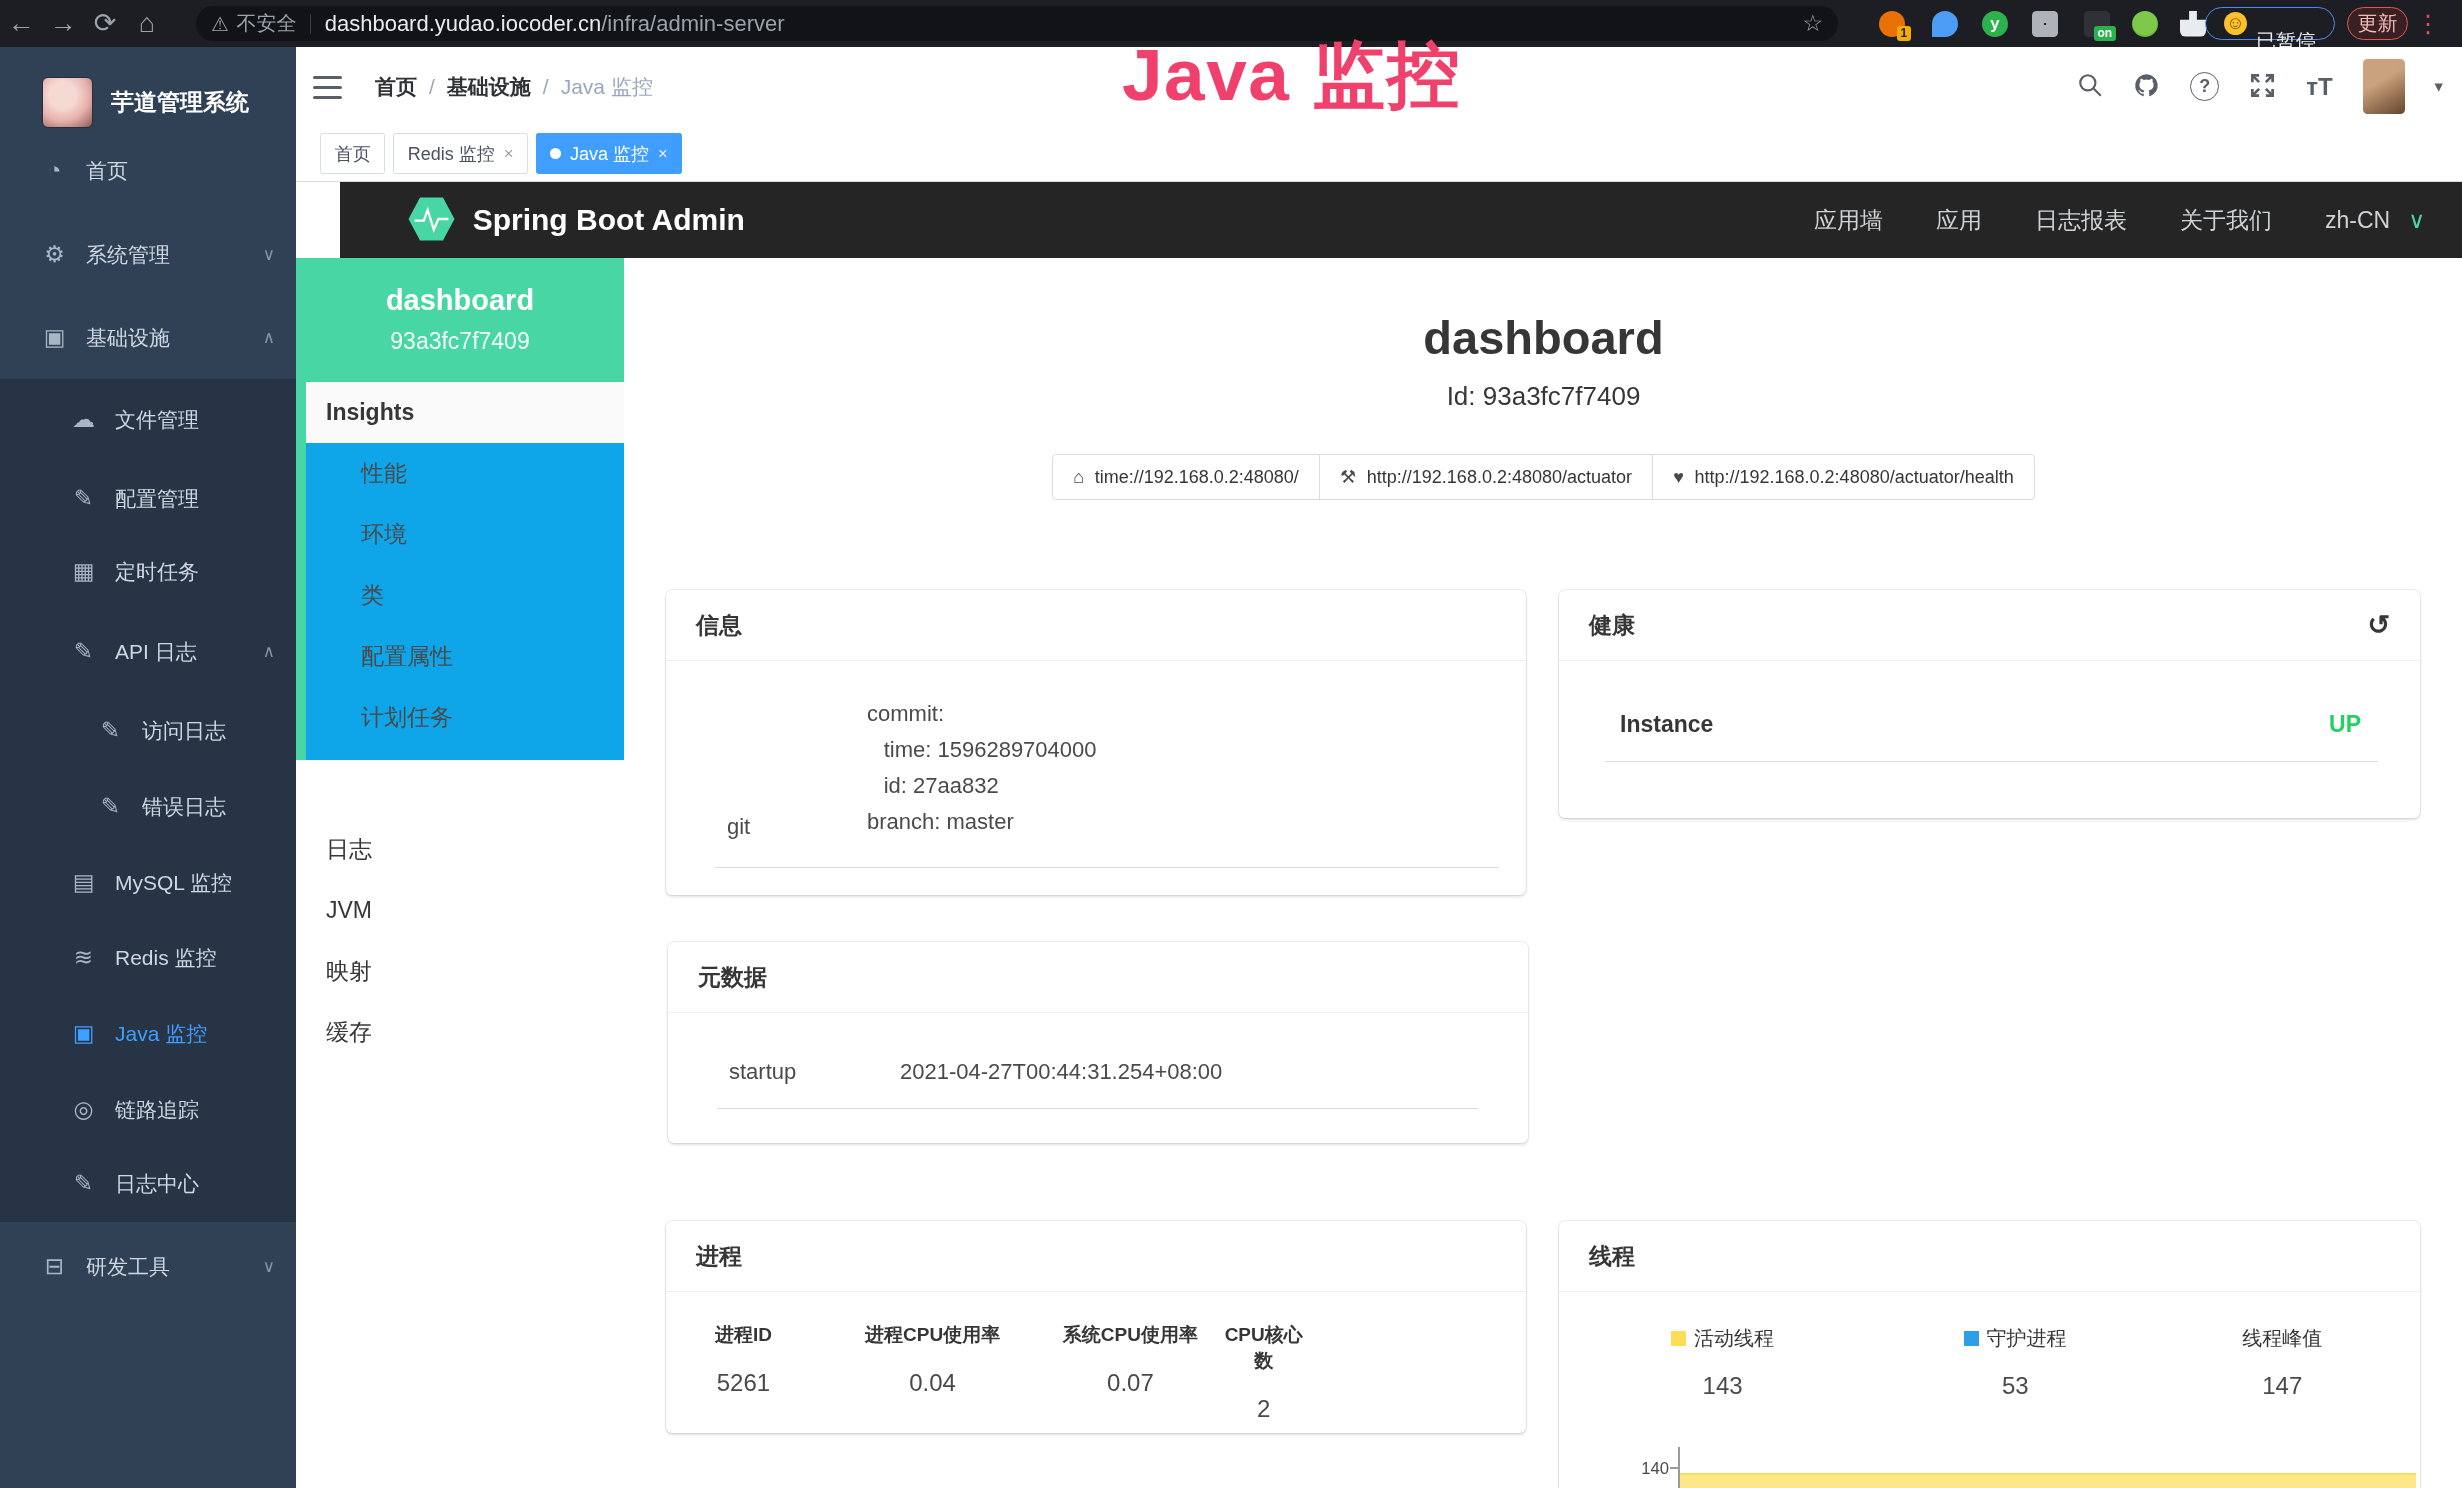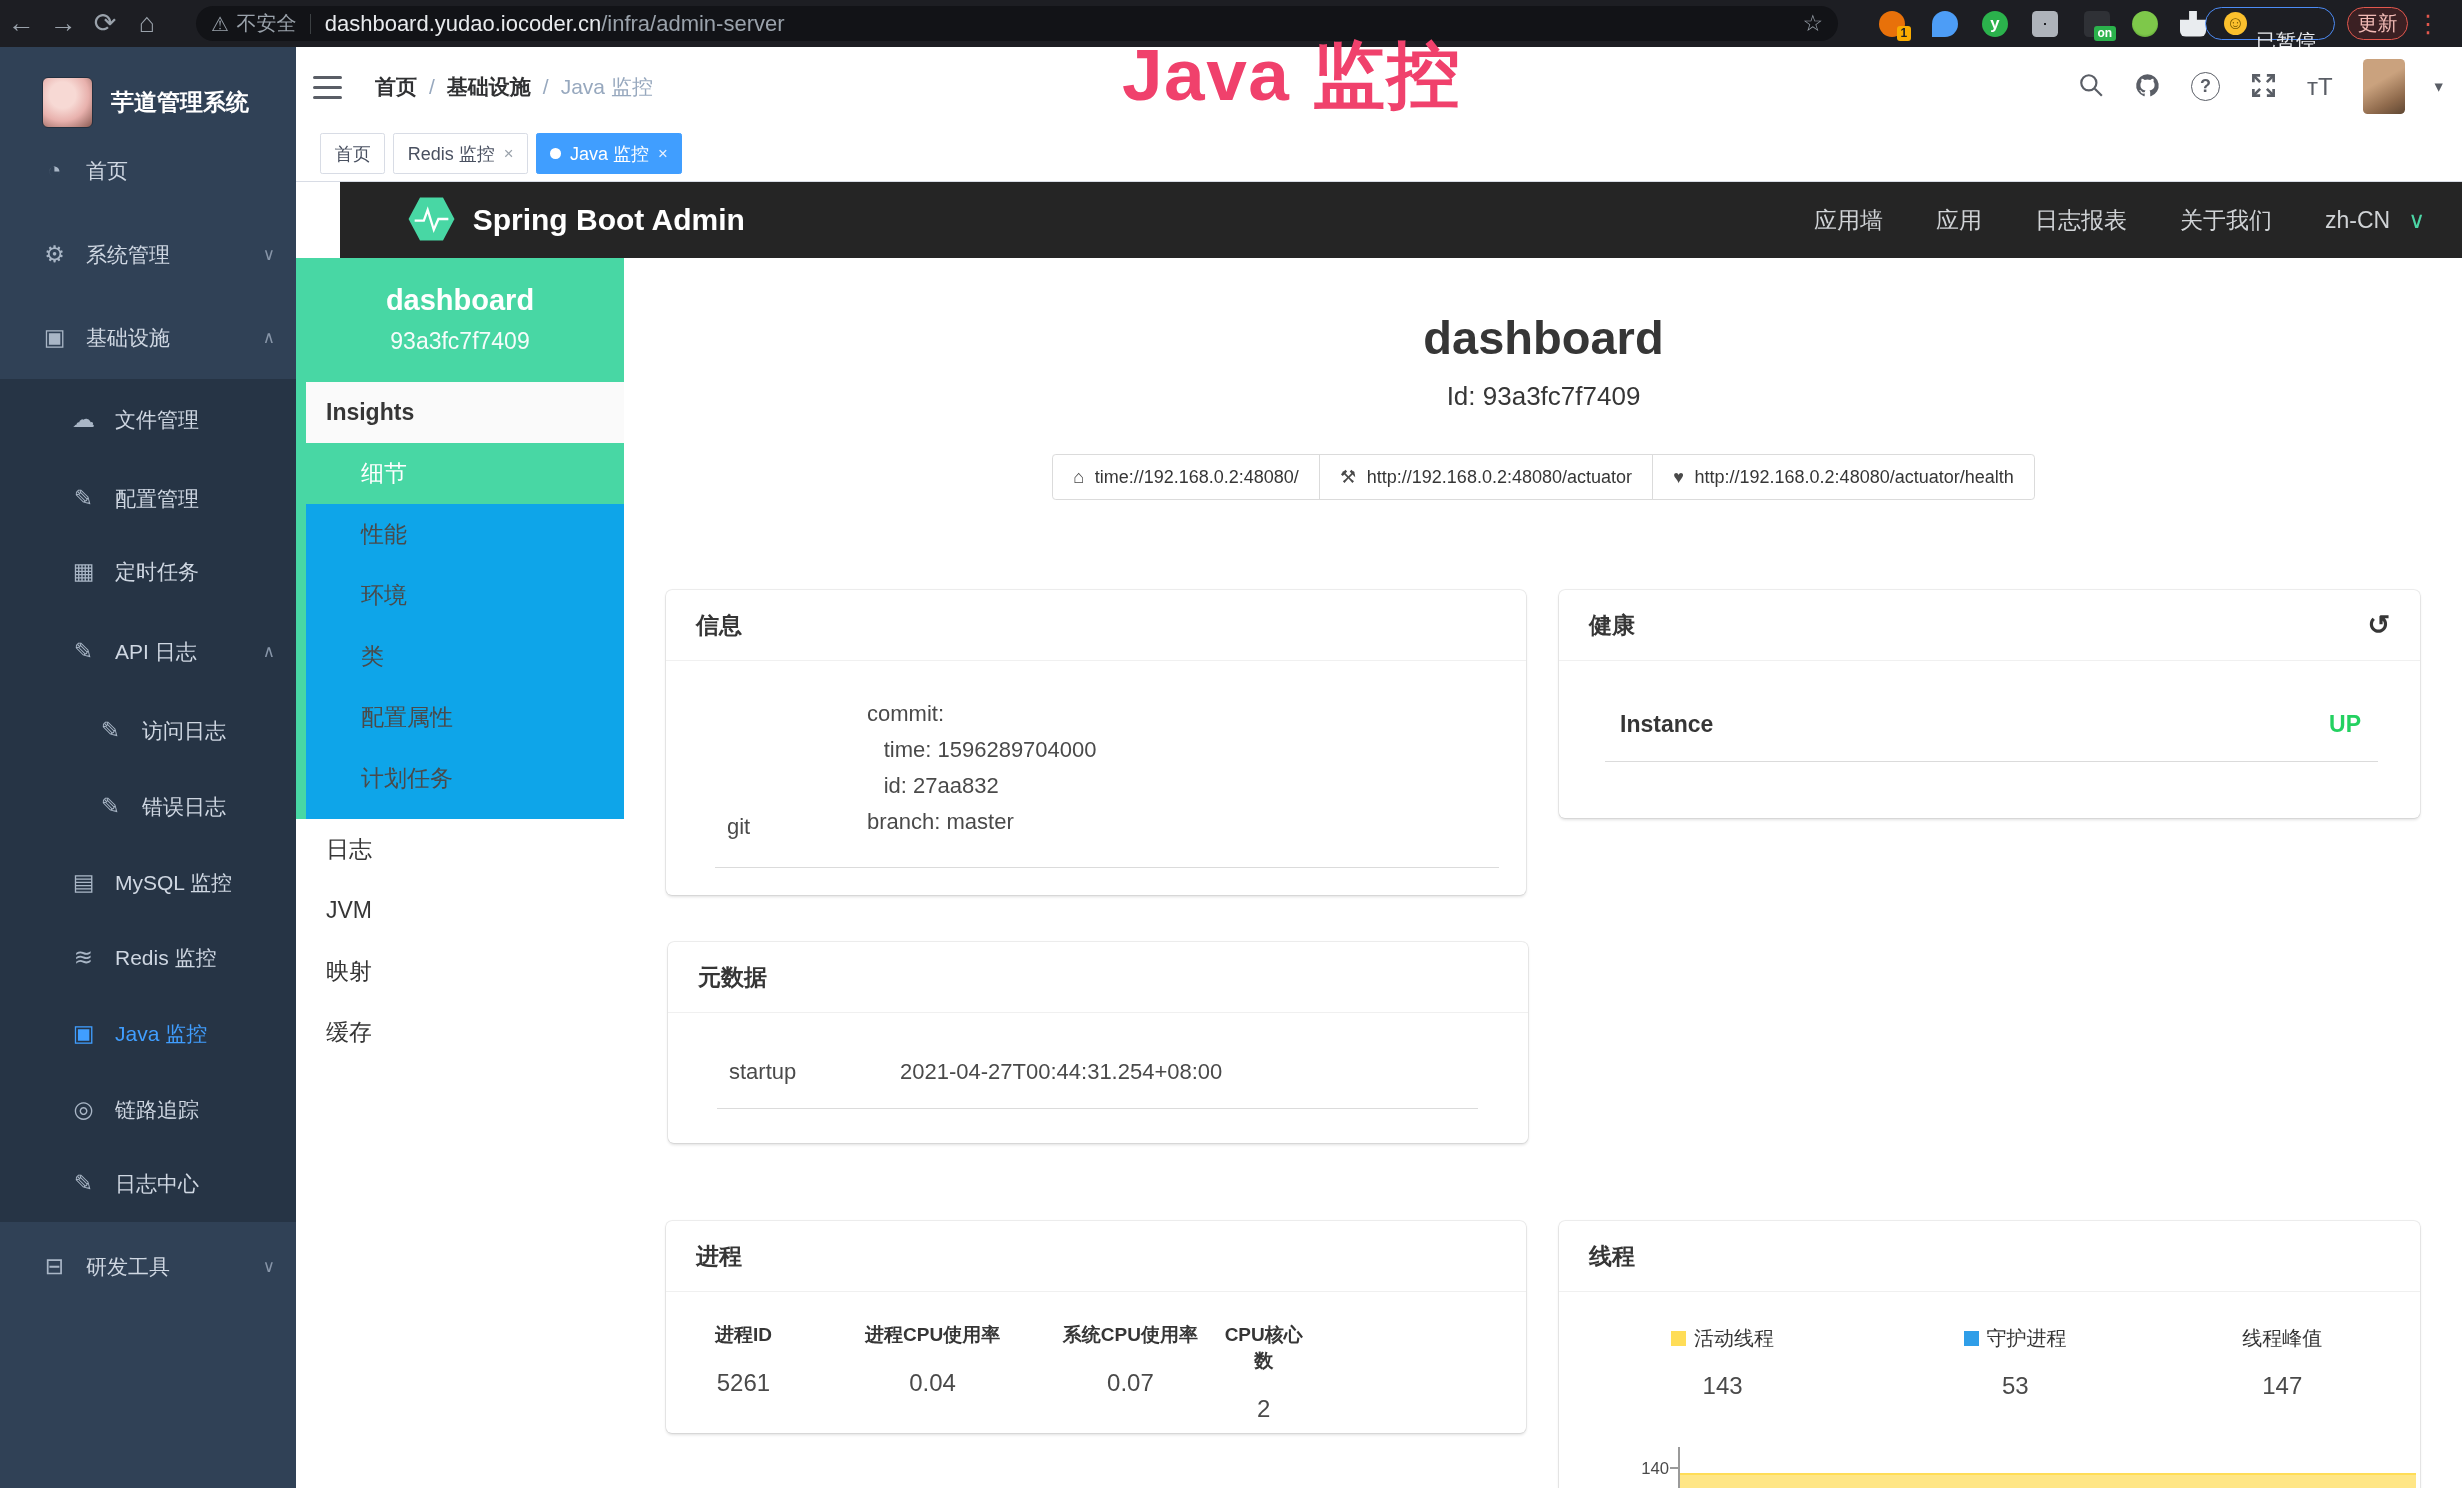--- a/index.html
+++ b/index.html
@@ -257,21 +257,21 @@
             <path fill="#5a5e66" d="M12 2a10 10 0 0 0-3.2 19.5c.5.1.7-.2.7-.5v-1.8c-2.8.6-3.4-1.2-3.4-1.2-.5-1.2-1.1-1.5-1.1-1.5-.9-.6.1-.6.1-.6 1 .1 1.5 1 1.5 1 .9 1.6 2.4 1.1 3 .9.1-.7.4-1.1.7-1.4-2.2-.3-4.6-1.1-4.6-5 0-1.1.4-2 1-2.7-.1-.3-.4-1.3.1-2.7 0 0 .8-.3 2.7 1a9.4 9.4 0 0 1 5 0c1.9-1.3 2.7-1 2.7-1 .5 1.4.2 2.4.1 2.7.6.7 1 1.6 1 2.7 0 3.9-2.4 4.7-4.6 5 .4.3.7.9.7 1.9v2.7c0 .3.2.6.7.5A10 10 0 0 0 12 2z"></path>
           </svg>
       </span>
       <span class="tic" style="width:27px;height:27px;border:1.5px solid #5a5e66;border-radius:50%;display:inline-flex;align-items:center;justify-content:center;font-size:18px;font-weight:bold;">?</span>
       <span class="tic">
         <svg width="27" height="27" viewBox="0 0 24 24" fill="none" stroke="#5a5e66" stroke-width="2.4">
             <path d="M9 3H3v6M15 3h6v6M9 21H3v-6M15 21h6v-6"></path>
             <path d="M3 3l6 6M21 3l-6 6M3 21l6-6M21 21l-6-6"></path>
           </svg>
       </span>
-      <span class="tic" style="font-size:24px;font-weight:normal;">тT</span>
+      <span class="tic" style="font-size:24px;font-weight:bold;">тT</span>
       <span class="avatar"></span>
       <span class="caret">▾</span>
     </div>
   </div>
 
   <div class="abs tabbar">
     <div class="tag">
       <span>首页</span>
     </div>
     <div class="tag">
@@ -305,21 +305,20 @@
 
   <div class="abs sba-body">
 
     <div class="abs inner-side">
       <div class="abs inst-head">
         <div class="inst-name">dashboard</div>
         <div class="inst-id">93a3fc7f7409</div>
       </div>
       <div class="abs insights">
         <div class="insights-label">Insights</div>
-        <div class="ins-item active">细节</div>
         <div class="ins-item">性能</div>
         <div class="ins-item">环境</div>
         <div class="ins-item">类</div>
         <div class="ins-item">配置属性</div>
         <div class="ins-item">计划任务</div>
       </div>
       <div class="abs" style="left:0;top:561px;width:328px;">
         <div class="side-item">日志</div>
         <div class="side-item">JVM</div>
         <div class="side-item">映射</div>

